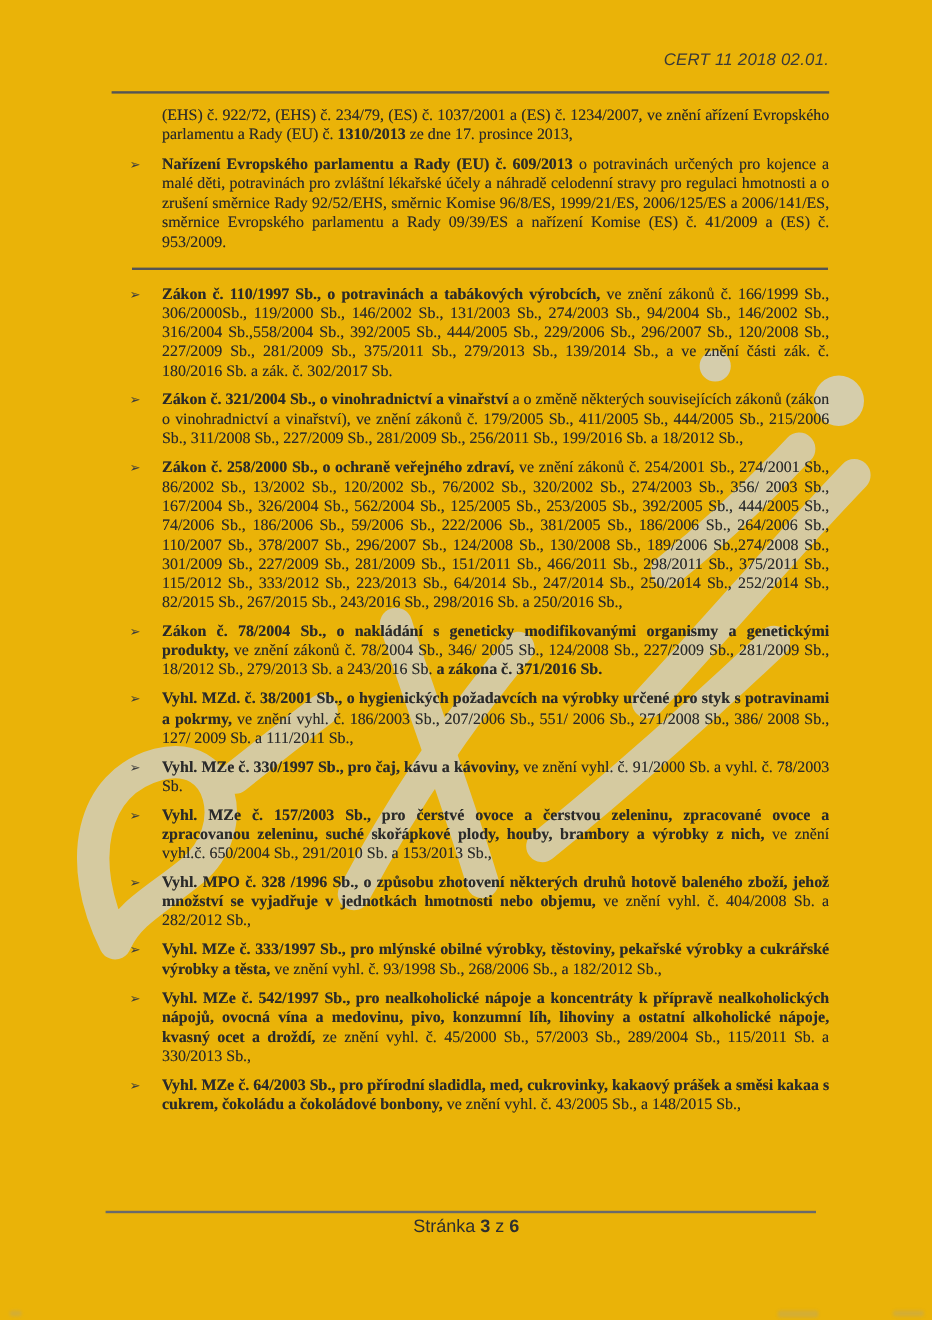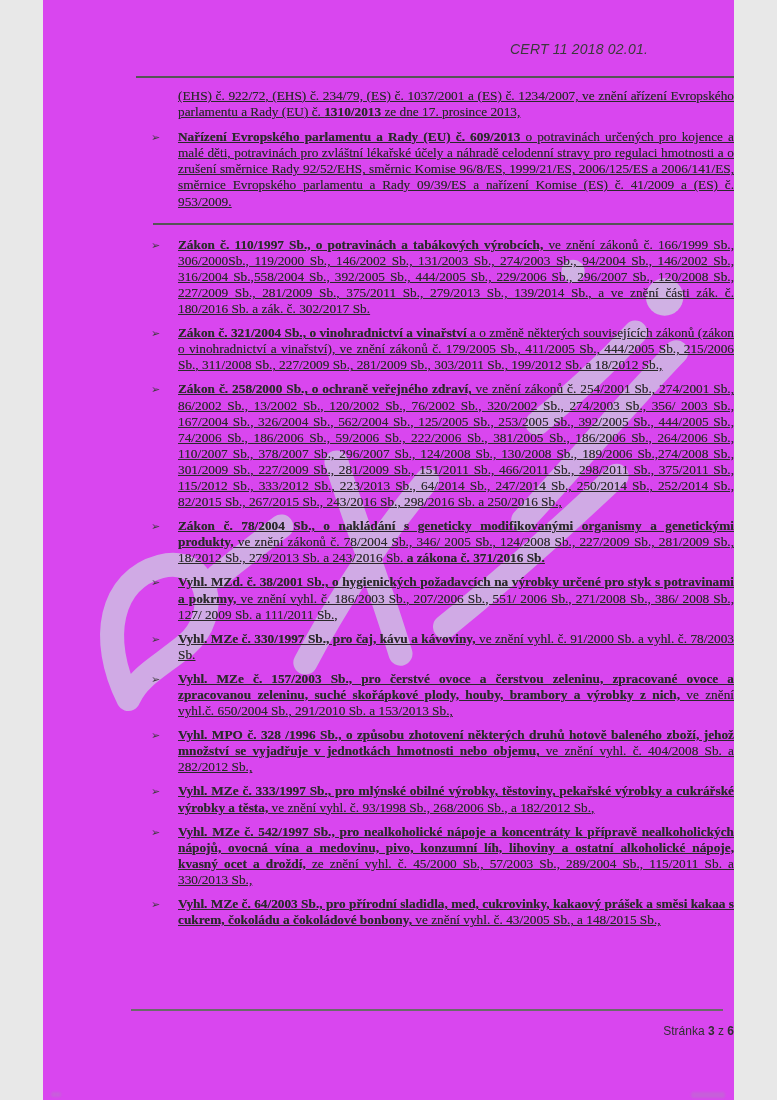--- a/index.html
+++ b/index.html
@@ -1,20 +1,20 @@
 <!DOCTYPE html>
 <html><head>
 <meta charset="utf-8">
 <style>
   html,body{margin:0;padding:0;background:#e8e8e8;}
   .page{
     position:relative;
-    width:691px;height:1100px;
+    width:777px;height:1100px;
     margin:0 auto;
-    background:#d946ef;
+    background:#eab308;
     overflow:hidden;
     font-family:"Liberation Serif", serif;
     color:#2a2a2a;
   }
   
   .watermark{position:absolute;inset:0;z-index:0;pointer-events:none;}
   
   .doc-ref{
     position:absolute;top:41px;right:86px;z-index:1;
     font-family:"Liberation Sans", sans-serif;
@@ -22,42 +22,41 @@
   }
   .rule{position:absolute;z-index:1;background:#555;height:2px;}
   .rule-header{left:93px;top:76px;width:598px;}
   .rule-footer{left:88px;top:1009px;width:592px;background:#6a6a6a;}
   
   .content{
     position:absolute;left:135px;top:88px;width:556px;z-index:1;
     font-size:13.3px;line-height:16.1px;
     text-align:justify;
     text-shadow:0 0 .4px rgba(45,45,45,.55);
-    text-decoration:underline;
   }
   .intro{margin:0 0 9px 0;}
   ul.lawlist{list-style:none;margin:0;padding:0;}
   li.item{position:relative;margin:0 0 8px 0;}
   li.item:last-child{margin-bottom:0;}
   .bullet{
     position:absolute;left:-27px;top:1px;
     font-family:"DejaVu Sans", sans-serif;
     font-size:11px;color:#3c3c3c;text-shadow:none;
   }
   .itext b, .intro b, .footer-text b{font-weight:bold;}
   .divider{
     position:relative;left:-25px;width:580px;height:2px;background:#555;
     margin:13px 0 12px 0;
   }
   
   .footer-text{
     position:absolute;left:0;right:0;top:1014px;z-index:1;
-    text-align:right;
+    text-align:center;
     font-family:"Liberation Sans", sans-serif;
-    font-size:12px;color:#2f2f2f;margin-top:10px;
+    font-size:15px;color:#2f2f2f;
   }
   .smudge{position:absolute;z-index:1;background:#9aa0a6;opacity:.28;filter:blur(1.2px);border-radius:2px;}
   .smudge.s1{left:8px;bottom:3px;width:10px;height:5px;}
   .smudge.s2{left:648px;bottom:2px;width:34px;height:6px;}
   .smudge.s3{left:744px;bottom:3px;width:26px;height:5px;}
 </style>
 </head>
 <body>
 
 <div class="page">
@@ -85,21 +84,21 @@
     <p class="intro"><span>(EHS) č. 922/72, (EHS) č. 234/79, (ES) č. 1037/2001 a (ES) č. 1234/2007, ve znění ařízení Evropského parlamentu a Rady (EU) č. </span><b>1310/2013</b><span> ze dne 17. prosince 2013,</span></p>
 
     <ul class="lawlist">
         <li class="item"><span class="bullet">➢</span><span class="itext"><b>Nařízení Evropského parlamentu a Rady (EU) č. 609/2013</b><span> o potravinách určených pro kojence a malé děti, potravinách pro zvláštní lékařské účely a náhradě celodenní stravy pro regulaci hmotnosti a o zrušení směrnice Rady 92/52/EHS, směrnic Komise 96/8/ES, 1999/21/ES, 2006/125/ES a 2006/141/ES, směrnice Evropského parlamentu a Rady 09/39/ES a nařízení Komise (ES) č. 41/2009 a (ES) č. 953/2009.</span></span></li>
       </ul>
 
     <div class="divider"></div>
 
     <ul class="lawlist">
         <li class="item"><span class="bullet">➢</span><span class="itext"><b>Zákon č. 110/1997 Sb., o potravinách a tabákových výrobcích,</b><span> ve znění zákonů č. 166/1999 Sb., 306/2000Sb., 119/2000 Sb., 146/2002 Sb., 131/2003 Sb., 274/2003 Sb., 94/2004 Sb., 146/2002 Sb., 316/2004 Sb.,558/2004 Sb., 392/2005 Sb., 444/2005 Sb., 229/2006 Sb., 296/2007 Sb., 120/2008 Sb., 227/2009 Sb., 281/2009 Sb., 375/2011 Sb., 279/2013 Sb., 139/2014 Sb., a ve znění části zák. č. 180/2016 Sb. a zák. č. 302/2017 Sb.</span></span></li>
-        <li class="item"><span class="bullet">➢</span><span class="itext"><b>Zákon č. 321/2004 Sb., o vinohradnictví a vinařství</b><span> a o změně některých souvisejících zákonů (zákon o vinohradnictví a vinařství), ve znění zákonů č. 179/2005 Sb., 411/2005 Sb., 444/2005 Sb., 215/2006 Sb., 311/2008 Sb., 227/2009 Sb., 281/2009 Sb., 303/2011 Sb., 199/2012 Sb. a 18/2012 Sb.,</span></span></li>
+        <li class="item"><span class="bullet">➢</span><span class="itext"><b>Zákon č. 321/2004 Sb., o vinohradnictví a vinařství</b><span> a o změně některých souvisejících zákonů (zákon o vinohradnictví a vinařství), ve znění zákonů č. 179/2005 Sb., 411/2005 Sb., 444/2005 Sb., 215/2006 Sb., 311/2008 Sb., 227/2009 Sb., 281/2009 Sb., 256/2011 Sb., 199/2016 Sb. a 18/2012 Sb.,</span></span></li>
         <li class="item"><span class="bullet">➢</span><span class="itext"><b>Zákon č. 258/2000 Sb., o ochraně veřejného zdraví,</b><span> ve znění zákonů č. 254/2001 Sb., 274/2001 Sb., 86/2002 Sb., 13/2002 Sb., 120/2002 Sb., 76/2002 Sb., 320/2002 Sb., 274/2003 Sb., 356/ 2003 Sb., 167/2004 Sb., 326/2004 Sb., 562/2004 Sb., 125/2005 Sb., 253/2005 Sb., 392/2005 Sb., 444/2005 Sb., 74/2006 Sb., 186/2006 Sb., 59/2006 Sb., 222/2006 Sb., 381/2005 Sb., 186/2006 Sb., 264/2006 Sb., 110/2007 Sb., 378/2007 Sb., 296/2007 Sb., 124/2008 Sb., 130/2008 Sb., 189/2006 Sb.,274/2008 Sb., 301/2009 Sb., 227/2009 Sb., 281/2009 Sb., 151/2011 Sb., 466/2011 Sb., 298/2011 Sb., 375/2011 Sb., 115/2012 Sb., 333/2012 Sb., 223/2013 Sb., 64/2014 Sb., 247/2014 Sb., 250/2014 Sb., 252/2014 Sb., 82/2015 Sb., 267/2015 Sb., 243/2016 Sb., 298/2016 Sb. a 250/2016 Sb.,</span></span></li>
         <li class="item"><span class="bullet">➢</span><span class="itext"><b>Zákon č. 78/2004 Sb., o nakládání s geneticky modifikovanými organismy a genetickými produkty,</b><span> ve znění zákonů č. 78/2004 Sb., 346/ 2005 Sb., 124/2008 Sb., 227/2009 Sb., 281/2009 Sb., 18/2012 Sb., 279/2013 Sb. a 243/2016 Sb.</span><b> a zákona č. 371/2016 Sb.</b></span></li>
         <li class="item"><span class="bullet">➢</span><span class="itext"><b>Vyhl. MZd. č. 38/2001 Sb., o hygienických požadavcích na výrobky určené pro styk s potravinami a pokrmy,</b><span> ve znění vyhl. č. 186/2003 Sb., 207/2006 Sb., 551/ 2006 Sb., 271/2008 Sb., 386/ 2008 Sb., 127/ 2009 Sb. a 111/2011 Sb.,</span></span></li>
         <li class="item"><span class="bullet">➢</span><span class="itext"><b>Vyhl. MZe č. 330/1997 Sb., pro čaj, kávu a kávoviny,</b><span> ve znění vyhl. č. 91/2000 Sb. a vyhl. č. 78/2003 Sb.</span></span></li>
         <li class="item"><span class="bullet">➢</span><span class="itext"><b>Vyhl. MZe č. 157/2003 Sb., pro čerstvé ovoce a čerstvou zeleninu, zpracované ovoce a zpracovanou zeleninu, suché skořápkové plody, houby, brambory a výrobky z nich,</b><span> ve znění vyhl.č. 650/2004 Sb., 291/2010 Sb. a 153/2013 Sb.,</span></span></li>
         <li class="item"><span class="bullet">➢</span><span class="itext"><b>Vyhl. MPO č. 328 /1996 Sb., o způsobu zhotovení některých druhů hotově baleného zboží, jehož množství se vyjadřuje v jednotkách hmotnosti nebo objemu,</b><span> ve znění vyhl. č. 404/2008 Sb. a 282/2012 Sb.,</span></span></li>
         <li class="item"><span class="bullet">➢</span><span class="itext"><b>Vyhl. MZe č. 333/1997 Sb., pro mlýnské obilné výrobky, těstoviny, pekařské výrobky a cukrářské výrobky a těsta,</b><span> ve znění vyhl. č. 93/1998 Sb., 268/2006 Sb., a 182/2012 Sb.,</span></span></li>
         <li class="item"><span class="bullet">➢</span><span class="itext"><b>Vyhl. MZe č. 542/1997 Sb., pro nealkoholické nápoje a koncentráty k přípravě nealkoholických nápojů, ovocná vína a medovinu, pivo, konzumní líh, lihoviny a ostatní alkoholické nápoje, kvasný ocet a droždí,</b><span> ze znění vyhl. č. 45/2000 Sb., 57/2003 Sb., 289/2004 Sb., 115/2011 Sb. a 330/2013 Sb.,</span></span></li>
         <li class="item"><span class="bullet">➢</span><span class="itext"><b>Vyhl. MZe č. 64/2003 Sb., pro přírodní sladidla, med, cukrovinky, kakaový prášek a směsi kakaa s cukrem, čokoládu a čokoládové bonbony,</b><span> ve znění vyhl. č. 43/2005 Sb., a 148/2015 Sb.,</span></span></li>
       </ul>

